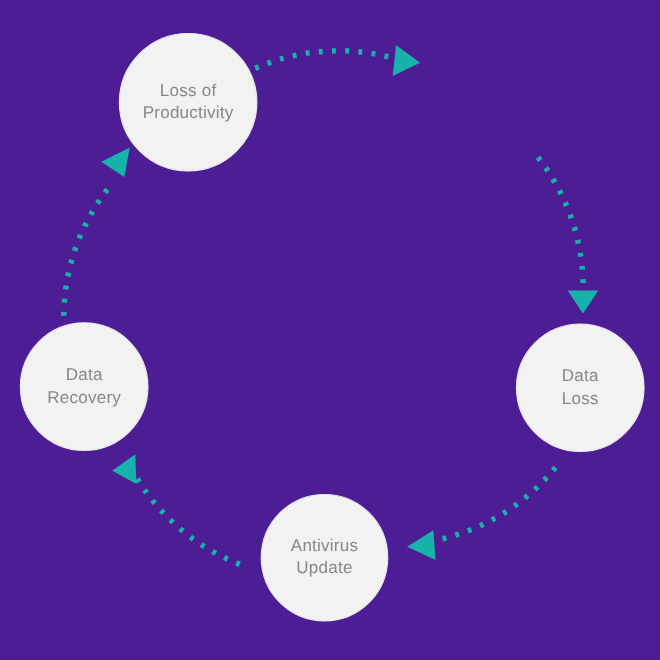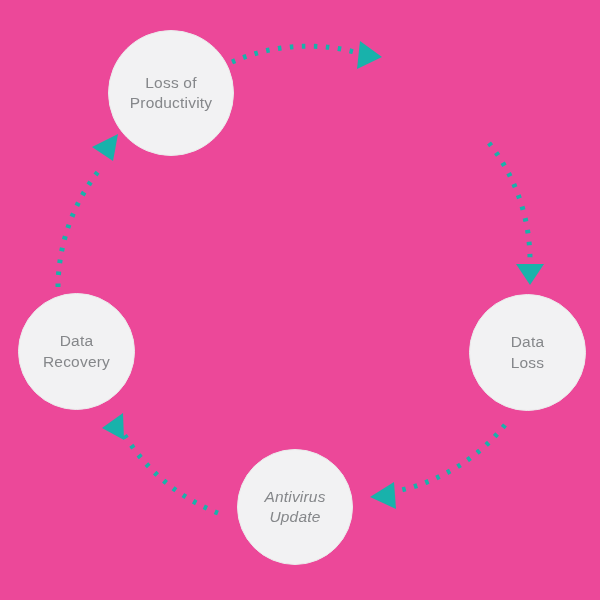--- a/index.html
+++ b/index.html
@@ -7,21 +7,21 @@
     padding: 0;
     background: #ffffff;
   }
   body {
     font-family: "Liberation Sans", sans-serif;
   }
   #diagram-root {
     position: relative;
     width: 600px;
     height: 600px;
-    background: #ec4899;
+    background: #4c1d95;
     overflow: hidden;
   }
   #cycle-svg {
     position: absolute;
     left: 0;
     top: 0;
     width: 600px;
     height: 600px;
   }
   .node {
@@ -60,21 +60,20 @@
     left: 469px;
     top: 294px;
     width: 117px;
     height: 117px;
   }
   #node-antivirus-update {
     left: 237px;
     top: 449px;
     width: 116px;
     height: 116px;
-    font-style: italic;
   }
   #node-data-recovery {
     left: 18px;
     top: 293px;
     width: 117px;
     height: 117px;
   }
   .arc {
     fill: none;
     stroke-linecap: butt;

